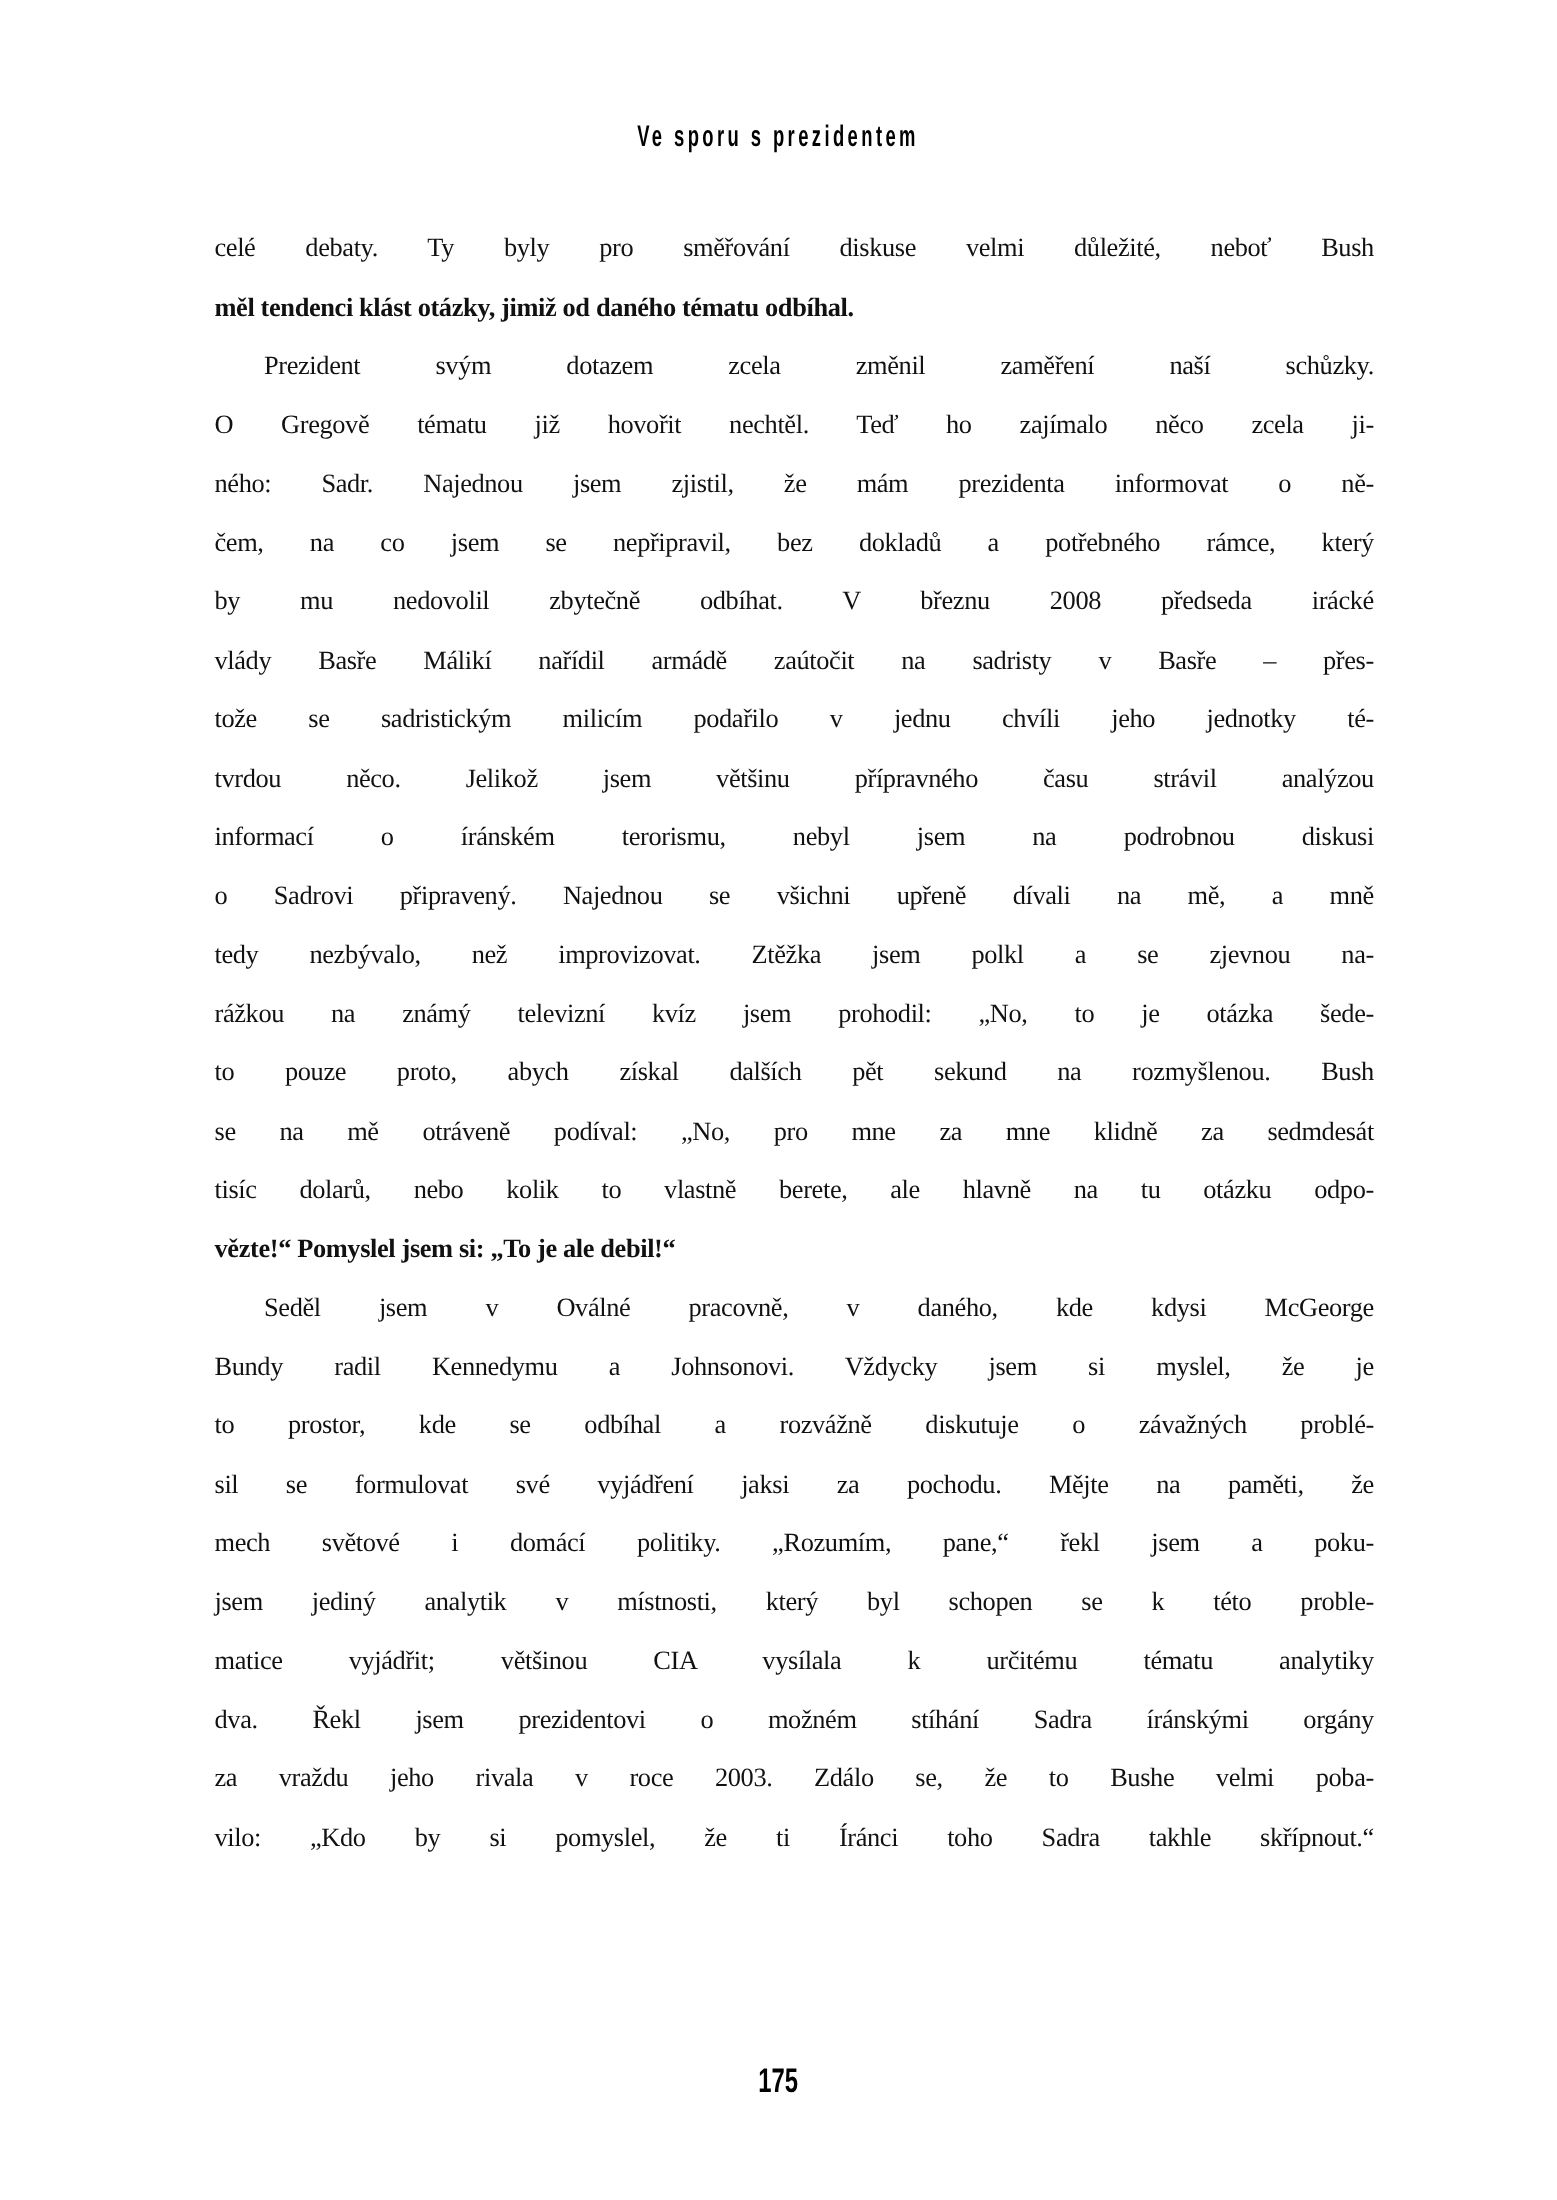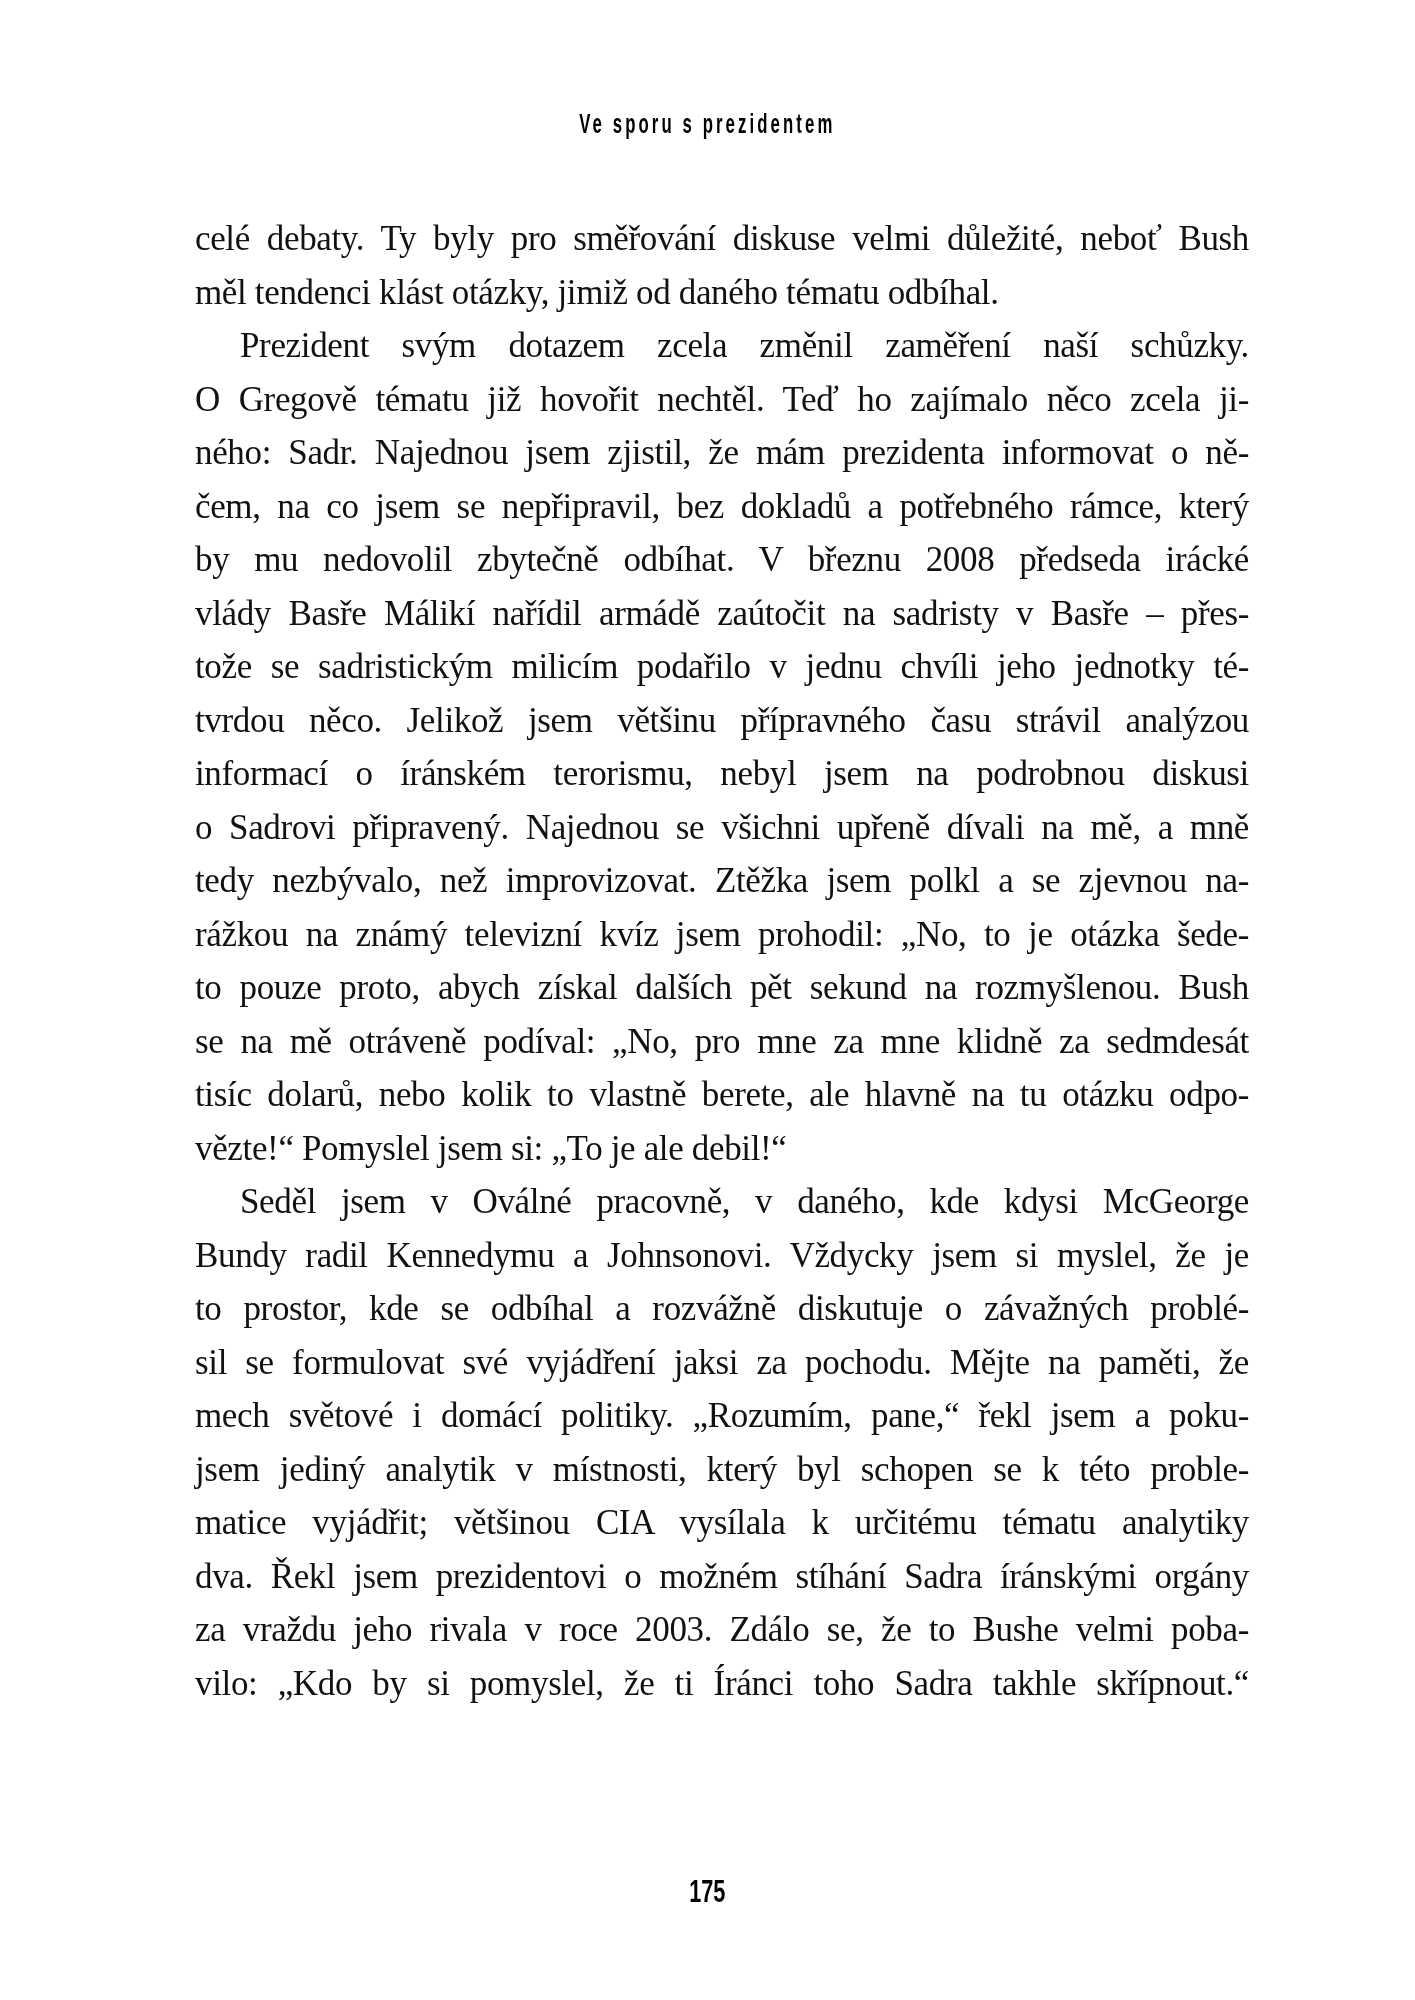--- a/index.html
+++ b/index.html
@@ -24,38 +24,39 @@
       font-weight: bold;
       font-size: 27px;
       letter-spacing: 5px;
       line-height: 40px;
       transform: scaleX(0.62);
       transform-origin: 707px 0;
       color: #000;
     }
     .text-block {
       position: absolute;
-      top: 212px;
+      top: 200px;
       left: 195px;
       width: 1054px;
       font-family: "Liberation Serif", "DejaVu Serif", serif;
-      font-size: 35px;
+      font-size: 24px;
       line-height: 53.5px;
     }
     .line {
       display: block;
       height: 53.5px;
       white-space: nowrap;
       text-align: justify;
       text-align-last: justify;
       letter-spacing: -0.35px;
       word-spacing: 0px;
     }
     .line.last {
       text-align-last: left;
+      font-weight: bold;
     }
     .line.indent {
       padding-left: 45px;
     }
     .page-number {
       position: absolute;
       top: 1872px;
       left: 0;
       width: 1415px;
       text-align: center;

